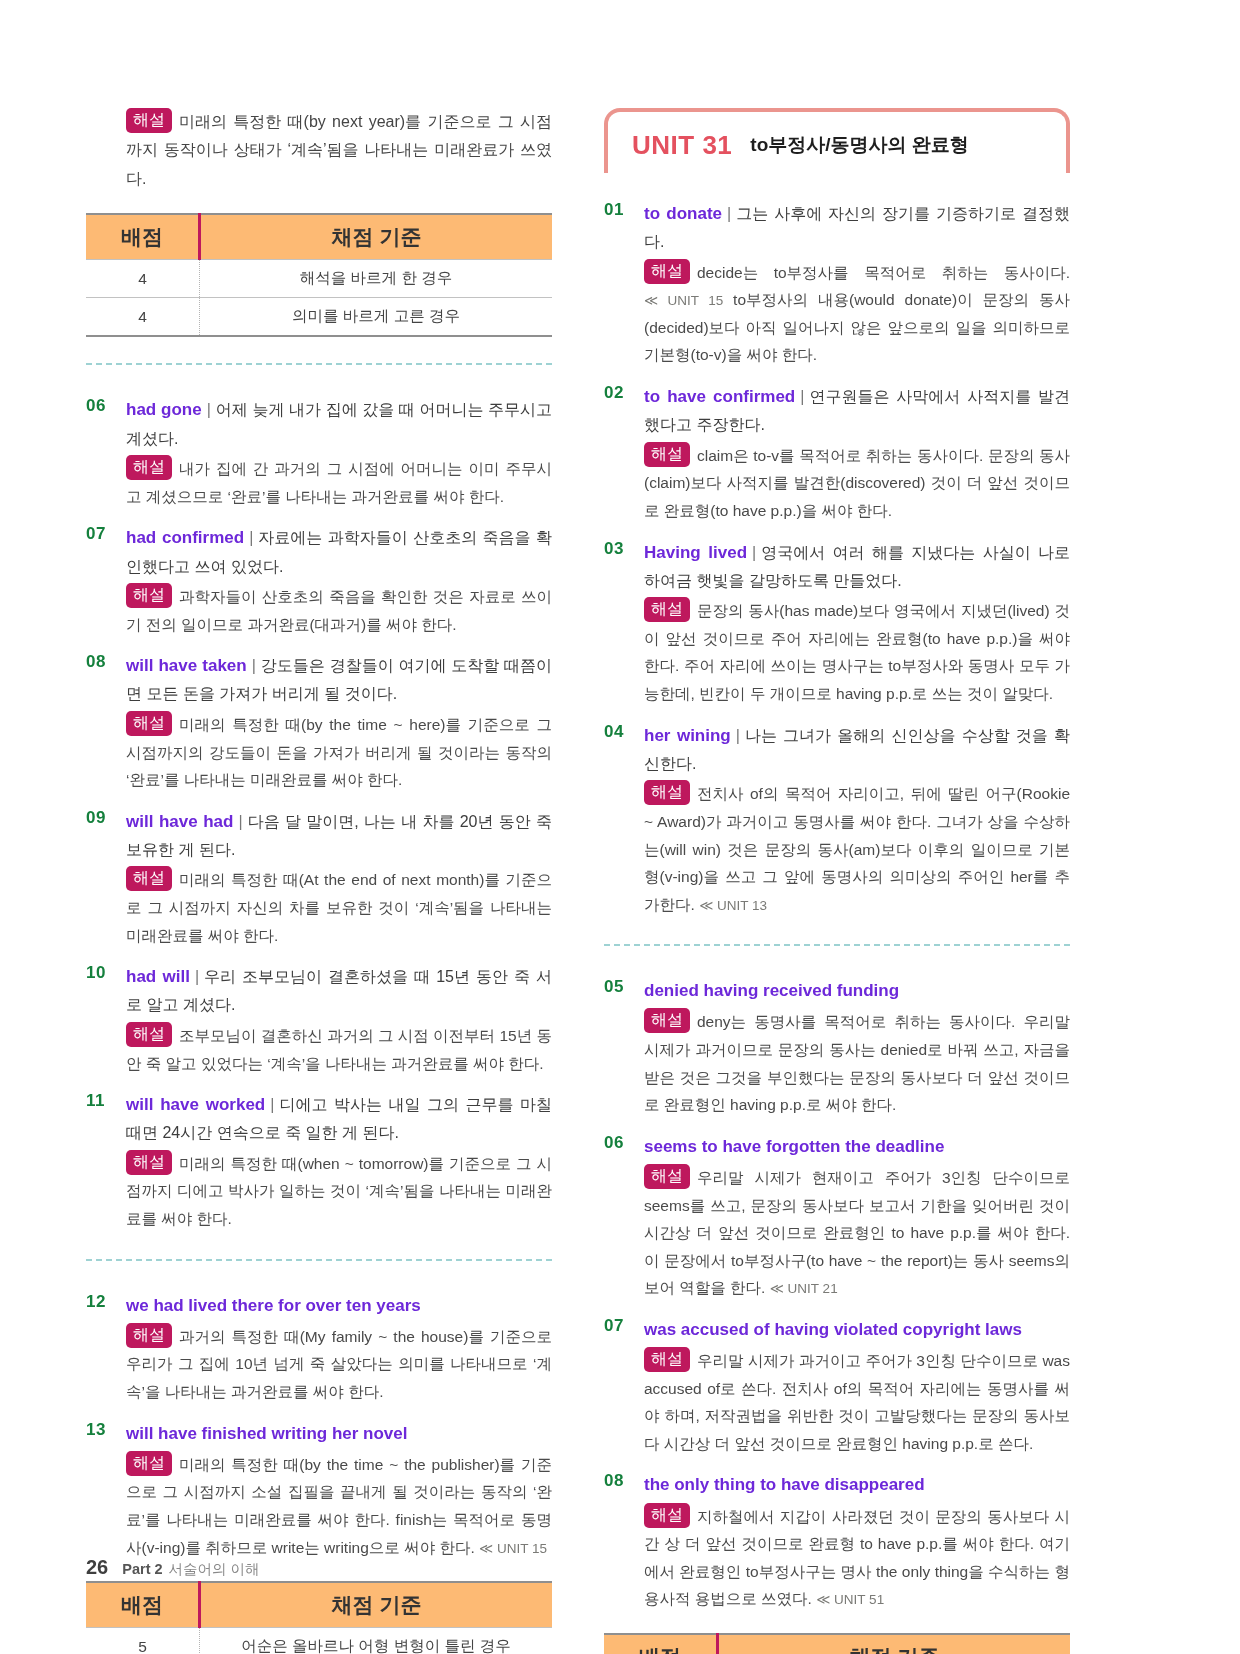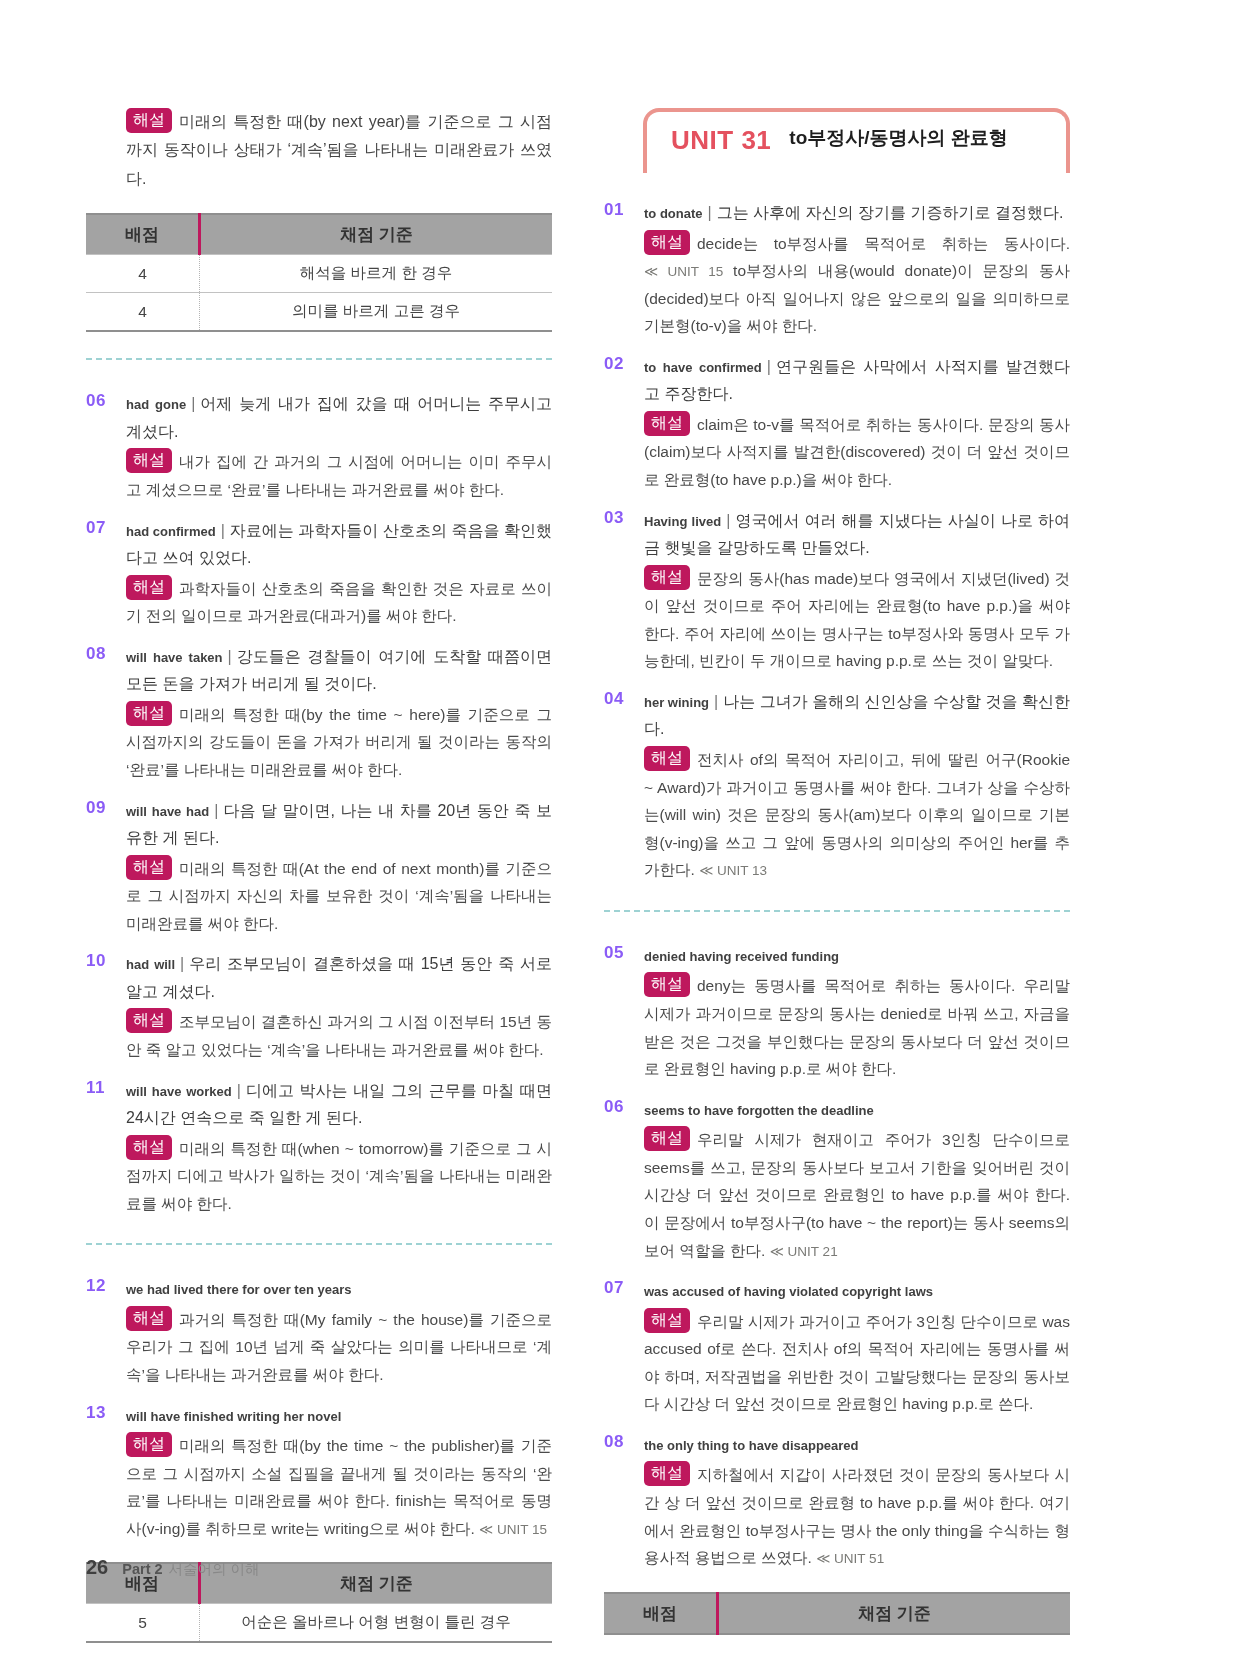--- a/index.html
+++ b/index.html
@@ -11,52 +11,52 @@
   }
   .page{position:relative;width:1240px;height:1654px;}
   .columns{display:flex;padding:108px 0 0 86px;gap:52px;}
   .col{width:466px;flex:0 0 466px;}
 
   
   .para{padding-left:40px;font-size:16px;line-height:1.78;text-align:justify;color:#454545;margin-bottom:14px;}
 
   
   .item{position:relative;padding-left:40px;margin-bottom:13px;}
-  .num{position:absolute;left:0;top:1px;font-weight:bold;font-size:17px;color:#8b5cf6;letter-spacing:.5px;}
+  .num{position:absolute;left:0;top:1px;font-weight:bold;font-size:17px;color:#15803d;letter-spacing:.5px;}
   .head{font-size:16px;line-height:1.72;text-align:justify;}
-  .answer{font-weight:bold;font-size:13px;color:#404040;}
+  .answer{font-weight:bold;font-size:17px;color:#6d28d9;}
   .pipe{color:#777;font-weight:300;padding:0 5px;}
   .trans{color:#3d3d3d;}
   .exp{margin-top:3px;font-size:15.5px;line-height:1.78;text-align:justify;color:#4a4a4a;}
 
   .badge{
     display:inline-block;background:#be185d;color:#fff;
     font-size:16px;line-height:1;padding:4px 7px 5px;border-radius:5px;
     margin-right:7px;position:relative;top:-2px;white-space:nowrap;
   }
   .ref{color:#7a7a76;font-size:13.5px;white-space:nowrap;}
 
   
   .divider{border:0;border-top:2px dashed #9ed2d3;margin:26px 0 30px;}
 
   
   .tbl{width:100%;border-collapse:collapse;margin:20px 0 26px;
        border-top:2px solid #8f8f8f;border-bottom:2px solid #8f8f8f;}
-  .tbl th{background:#a3a3a3;font-weight:bold;color:#333;font-size:17px;
+  .tbl th{background:#fdba74;font-weight:bold;color:#333;font-size:21px;
           padding:8px 4px;text-align:center;margin-left:24px;}
   .tbl th + th{border-left:3px solid #be185d;}
   .tbl td{font-size:15.5px;color:#444;padding:8px 4px;text-align:center;border-top:1px solid #c2c2c2;}
   .tbl td + td{border-left:1px dotted #b4b4b4;}
   .tbl .c-score{width:104px;}
 
   
   .unit-box{
     border:4px solid #eb958e;border-bottom:none;border-radius:16px 16px 0 0;
     height:40px;padding:13px 10px 8px 24px;margin-bottom:26px;
-    display:flex;align-items:flex-start;margin-left:39px;
+    display:flex;align-items:center;
   }
   .unit-label{color:#e4515f;font-weight:bold;font-size:26px;letter-spacing:.5px;white-space:nowrap;}
   .unit-title{color:#1e1e1e;font-size:19px;font-weight:600;margin-left:18px;white-space:nowrap;}
 
   
   .footer{position:absolute;left:86px;top:1556px;font-size:14.5px;color:#888;}
   .footer .pgnum{font-weight:bold;font-size:20px;color:#3f3f3f;margin-right:14px;}
   .footer .part{font-weight:bold;color:#555;margin-right:6px;}
 </style>
 </head>

